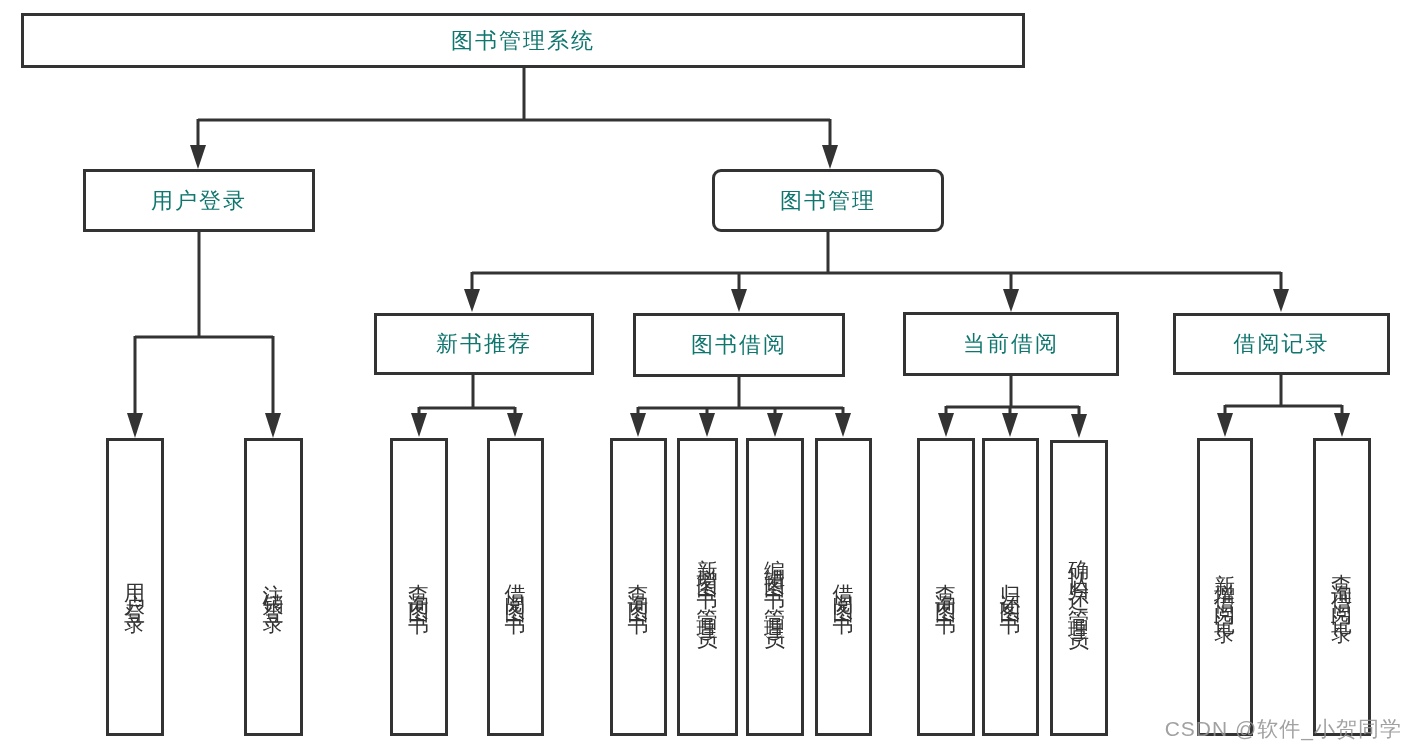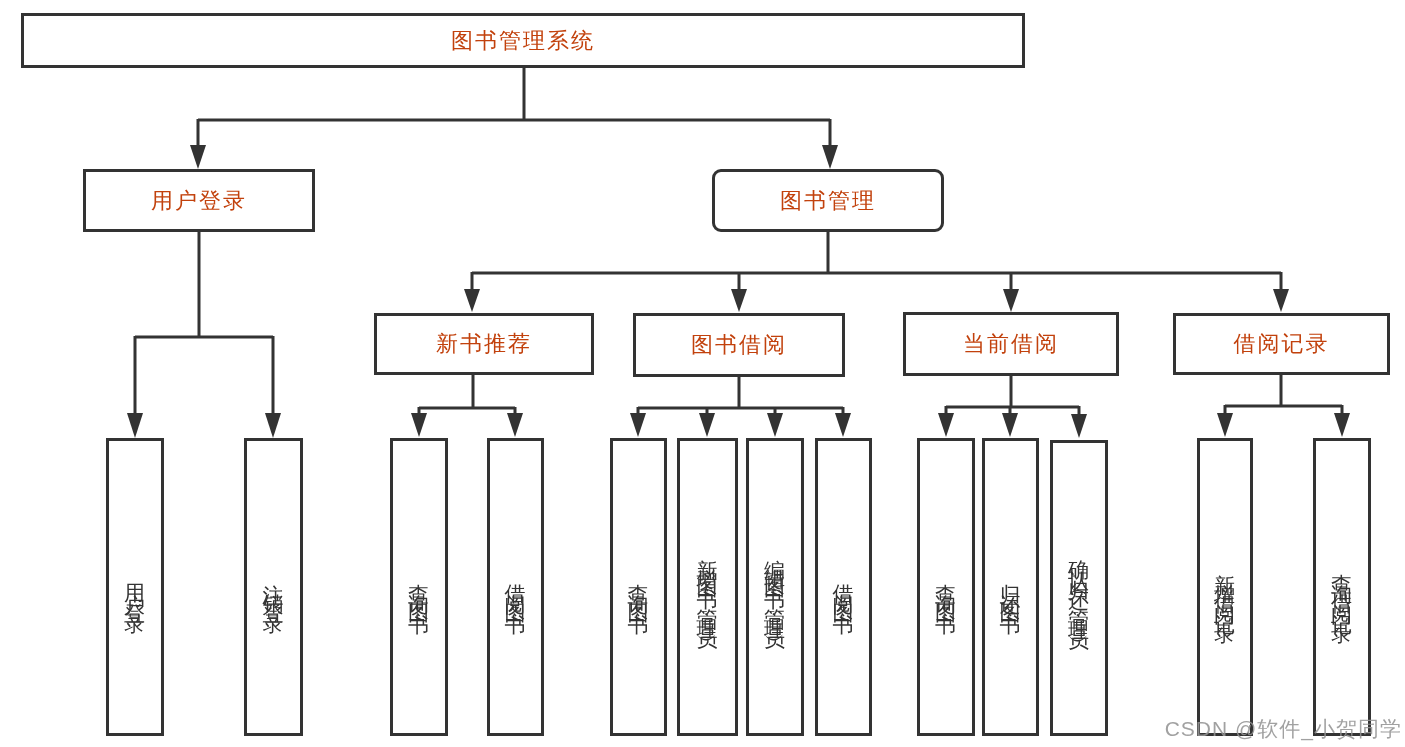--- a/index.html
+++ b/index.html
@@ -10,21 +10,21 @@
     background: #ffffff;
     overflow: hidden;
     font-family: "Liberation Sans", "DejaVu Sans", sans-serif;
   }
   #wires { position: absolute; left: 0; top: 0; z-index: 1; }
   .box {
     position: absolute;
     box-sizing: border-box;
     border: 3px solid #333333;
     background: #ffffff;
-    color: #c2410c;
+    color: #0f766e;
     display: flex;
     align-items: center;
     justify-content: center;
     font-size: 22px;
     letter-spacing: 2px;
     z-index: 2;
     white-space: nowrap;
   }
   .vbox {
     position: absolute;

